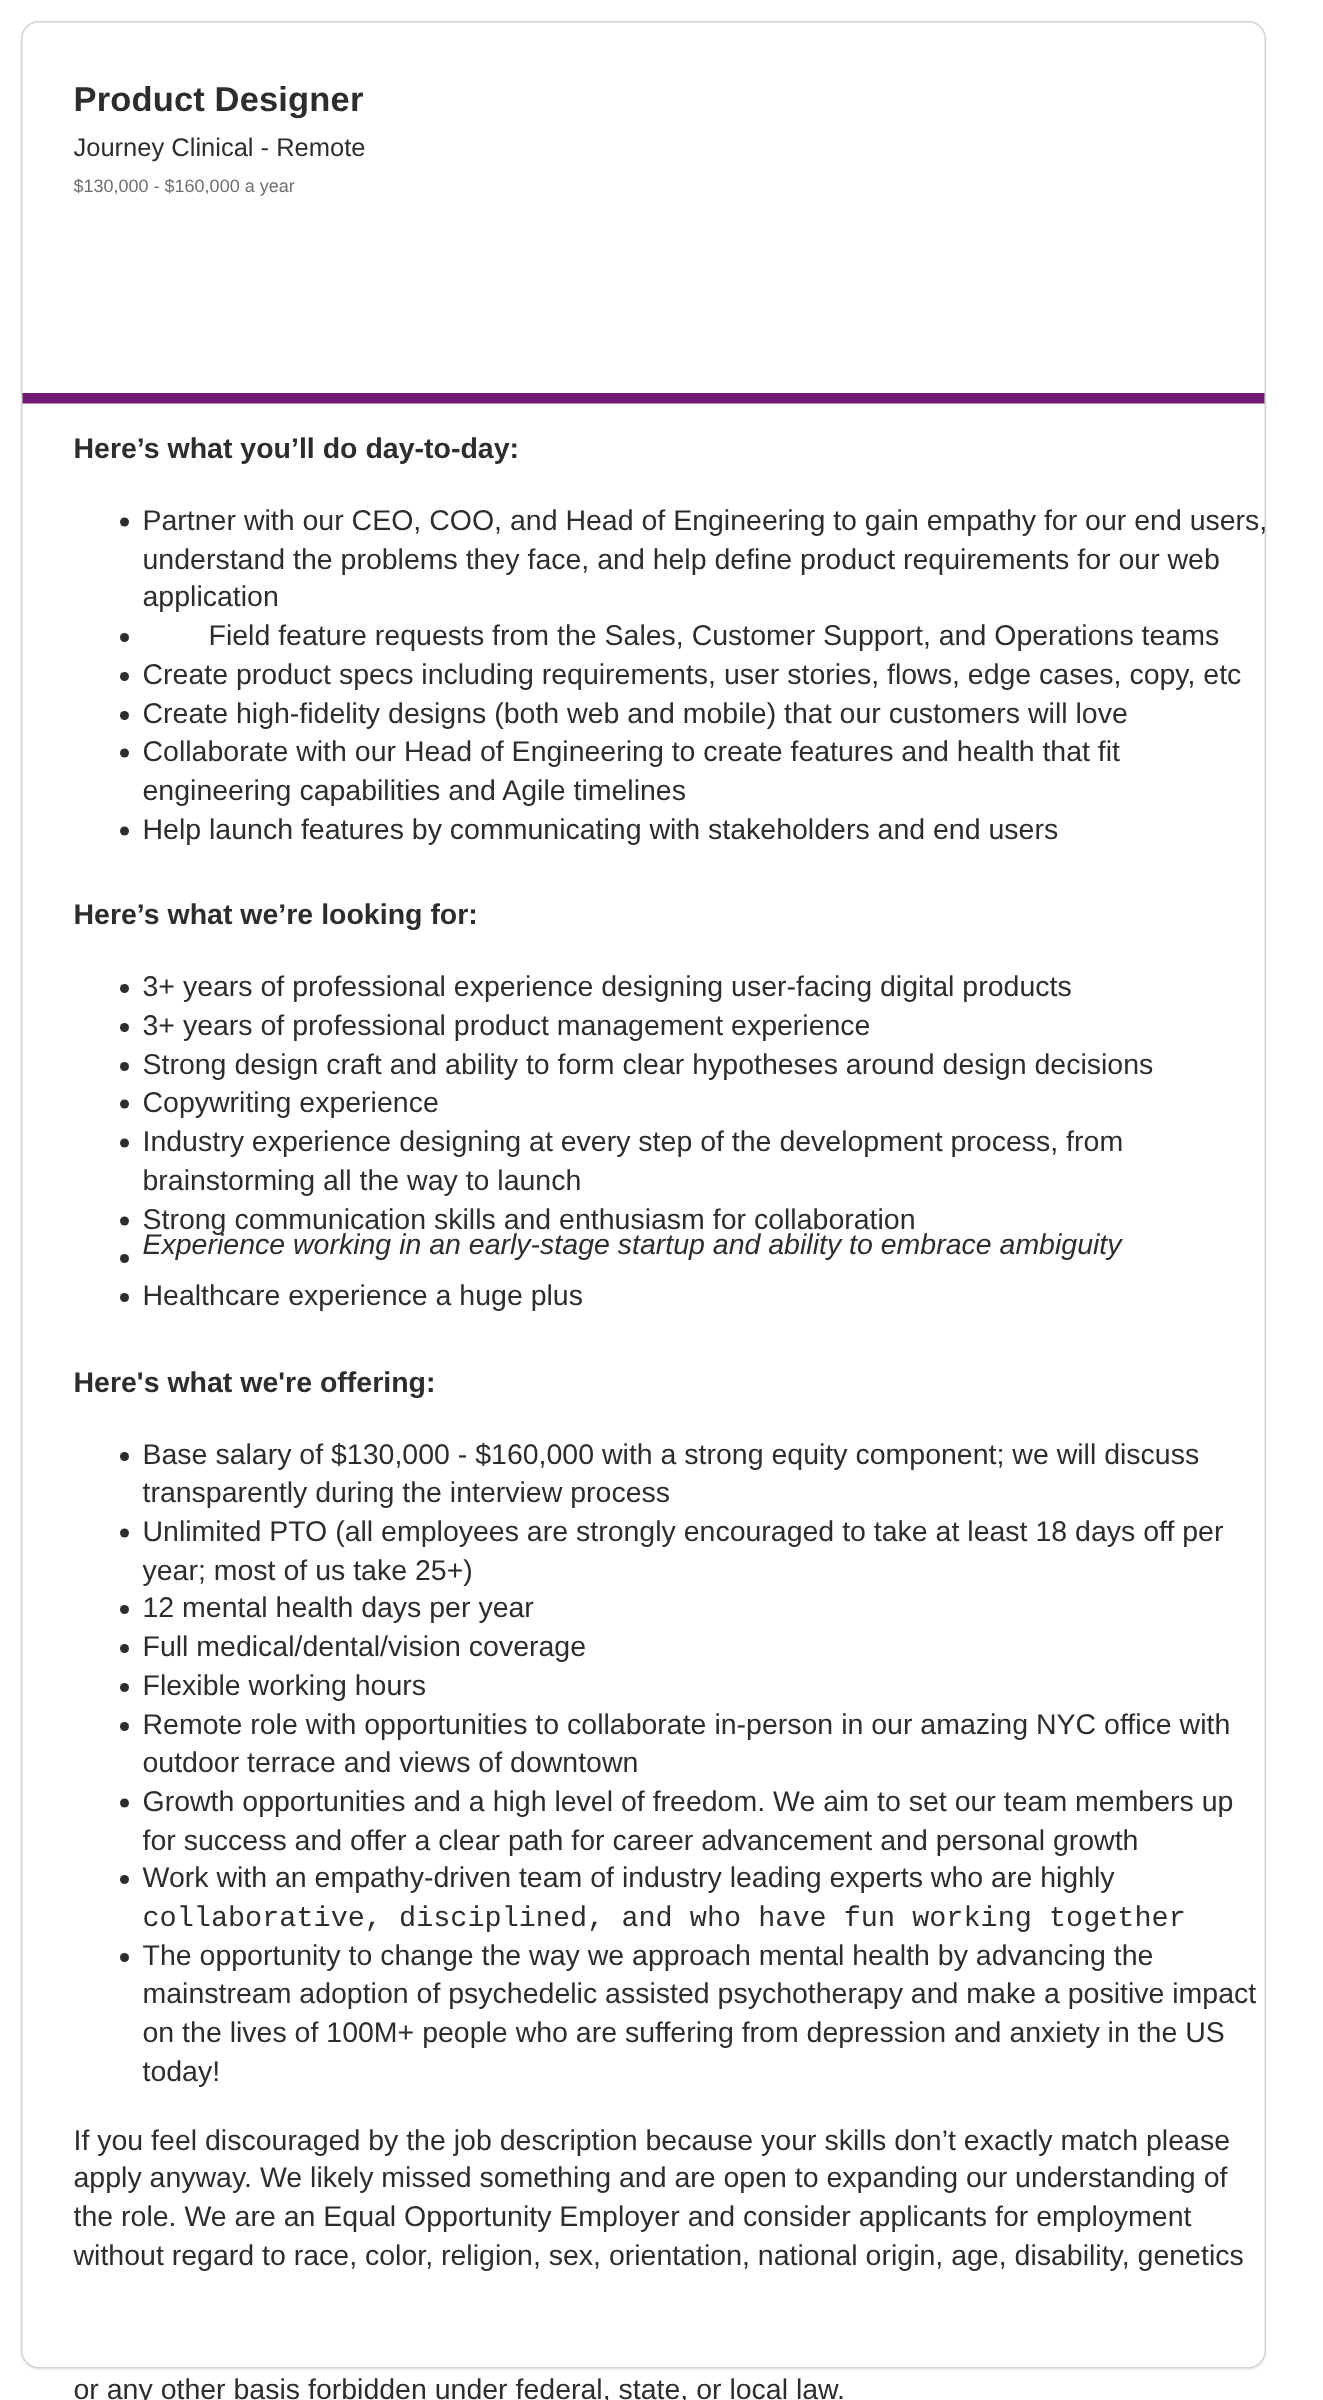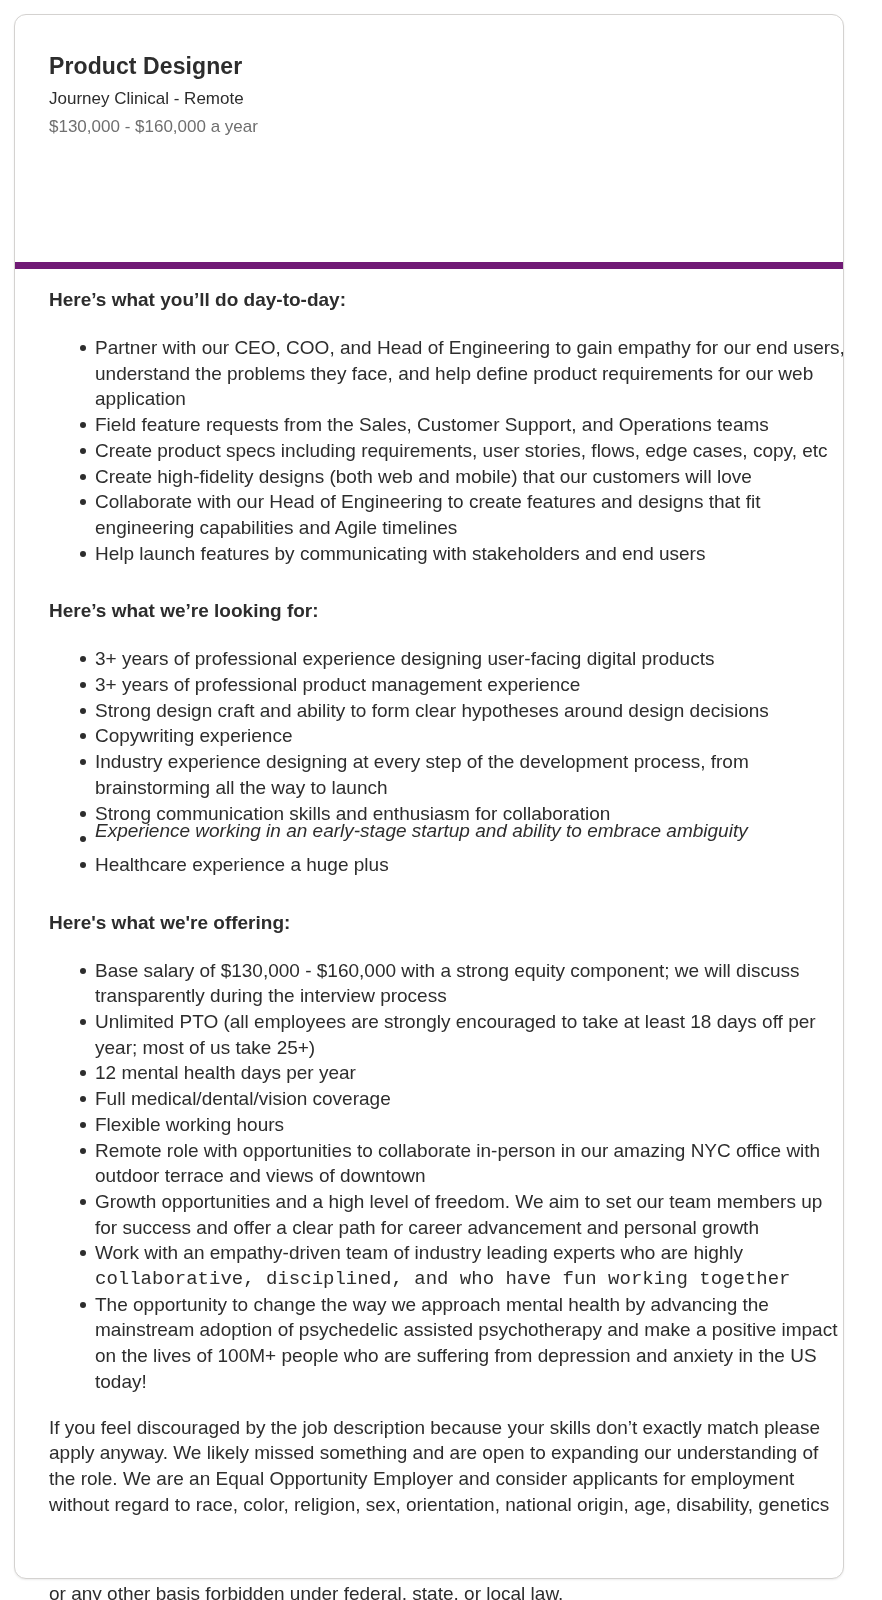--- a/index.html
+++ b/index.html
@@ -6,21 +6,21 @@
   body { width: 882px; height: 1600px; position: relative; overflow: hidden;
          font-family: "Liberation Sans", sans-serif; color: #2d2d2d; }
   .card { position: absolute; left: 14px; top: 14px; width: 830px; height: 1565px;
           border: 1px solid #d4d2d0; border-radius: 12px; box-sizing: border-box;
           box-shadow: 0 1px 2px rgba(0,0,0,0.08); background: #fff; }
   .header { position: absolute; left: 0; top: 0; right: 0; height: 247px;
             border-bottom: 7px solid #701a75; }
   .title { position: absolute; left: 34px; top: 38px; font-size: 23px; font-weight: bold;
            color: #2d2d2d; letter-spacing: 0.1px; }
   .company { position: absolute; left: 34px; top: 74px; font-size: 17px; color: #2d2d2d; }
-  .salary { position: absolute; left: 34px; top: 102px; font-size: 17px; color: #6f6f6f; }
+  .salary { position: absolute; left: 34px; top: 102px; font-size: 12px; color: #6f6f6f; }
   .apply { position: absolute; left: 34px; top: 148px; width: 170px; height: 62px;
            background: #0756b3; border-radius: 9px; color: #fff; font-size: 22px;
            font-weight: bold; display: flex; align-items: center; justify-content: center;
            cursor: pointer; border: none; }
   .body { position: absolute; left: 34px; top: 250px; right: 20px; }
   .line { position: absolute; left: 0; white-space: nowrap; font-size: 19px; line-height: 26px;
           height: 26px; transform-origin: left center; }
   .h { font-weight: bold; }
   .bullet { position: absolute; left: 31px; width: 6px; height: 6px; border-radius: 50%;
             background: #2d2d2d; }
@@ -36,27 +36,27 @@
     <div class="salary">$130,000 - $160,000 a year</div>
   </div>
   <div class="body" id="desc">
       <div class="line h" style="top: 22px;">Here’s what you’ll do day-to-day:</div>
       <div></div>
       <div class="bullet" style="top: 80px;"></div>
       <div class="line li" style="top: 70px; text-align: right;">Partner with our CEO, COO, and Head of Engineering to gain empathy for our end users,</div>
       <div class="line li" style="top: 95.7px;">understand the problems they face, and help define product requirements for our web</div>
       <div class="line li" style="top: 121.4px;">application</div>
       <div class="bullet" style="top: 157.1px;"></div>
-      <div class="line li" style="top: 147.1px;">Field feature requests from the Sales, Customer Support, and Operations teams</div>
+      <div class="line li" style="top: 147.1px; margin-left: 44px;">Field feature requests from the Sales, Customer Support, and Operations teams</div>
       <div class="bullet" style="top: 182.8px;"></div>
       <div class="line li" style="top: 172.8px;">Create product specs including requirements, user stories, flows, edge cases, copy, etc</div>
       <div class="bullet" style="top: 208.5px;"></div>
       <div class="line li" style="top: 198.5px;">Create high-fidelity designs (both web and mobile) that our customers will love</div>
       <div class="bullet" style="top: 234.2px;"></div>
-      <div class="line li" style="top: 224.2px;">Collaborate with our Head of Engineering to create features and designs that fit</div>
+      <div class="line li" style="top: 224.2px;">Collaborate with our Head of Engineering to create features and health that fit</div>
       <div class="line li" style="top: 249.9px;">engineering capabilities and Agile timelines</div>
       <div class="bullet" style="top: 285.6px;"></div>
       <div class="line li" style="top: 275.6px;">Help launch features by communicating with stakeholders and end users</div>
       <div class="line h" style="top: 333.3px;">Here’s what we’re looking for:</div>
       <div></div>
       <div class="bullet" style="top: 391.3px;"></div>
       <div class="line li" style="top: 381.3px;">3+ years of professional experience designing user-facing digital products</div>
       <div class="bullet" style="top: 417px;"></div>
       <div class="line li" style="top: 407px;">3+ years of professional product management experience</div>
       <div class="bullet" style="top: 442.7px;"></div>

